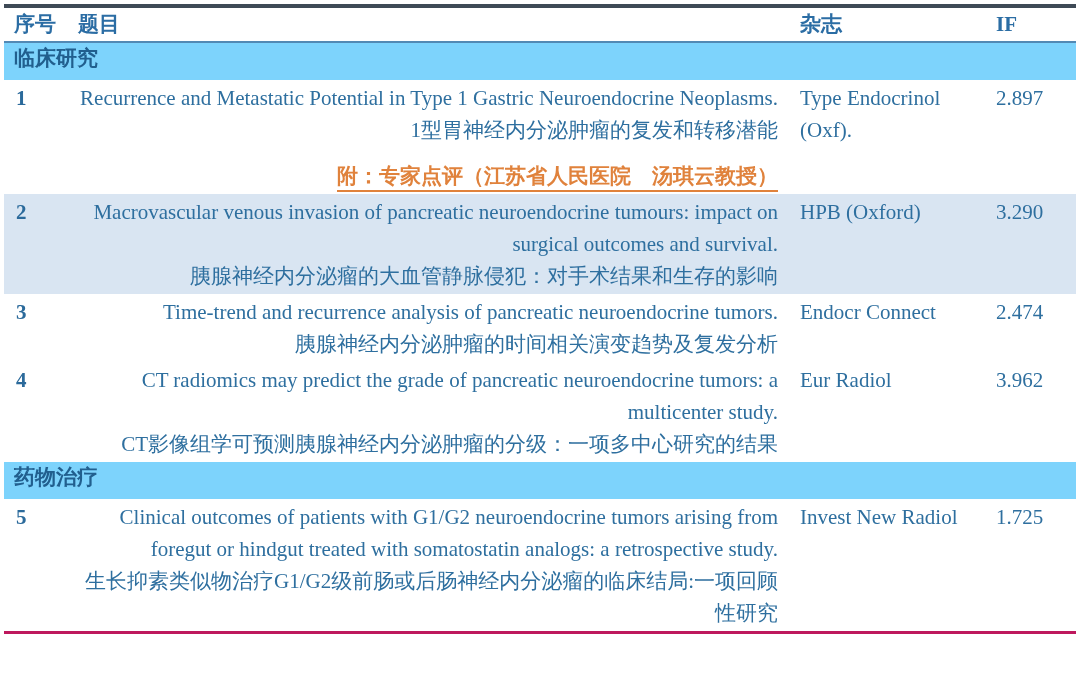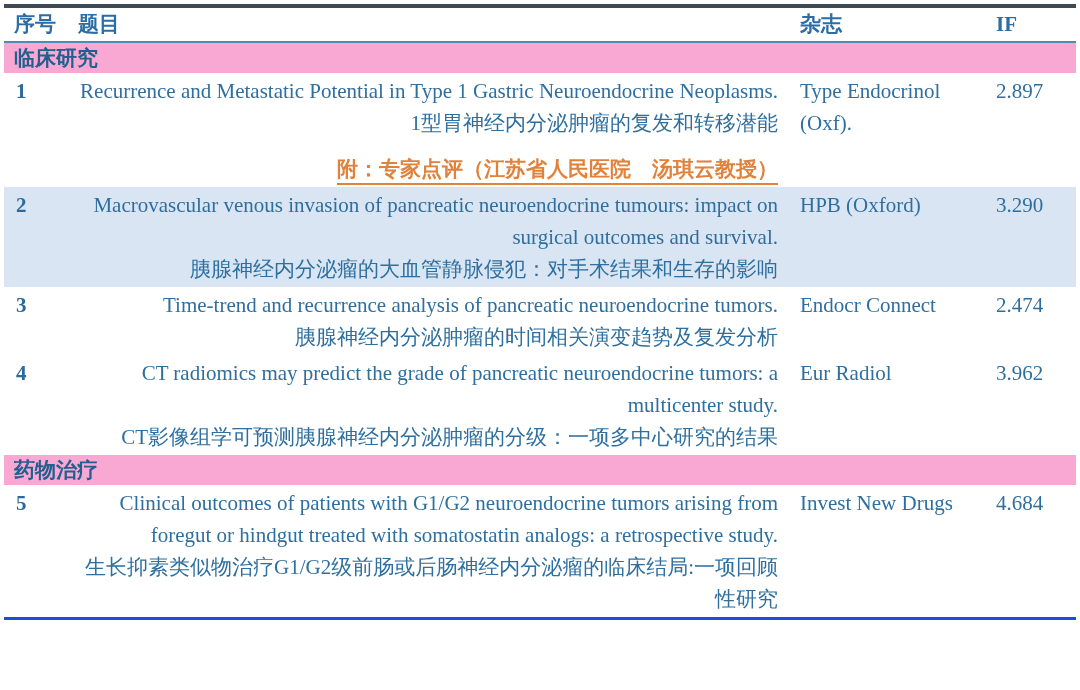--- a/index.html
+++ b/index.html
@@ -8,46 +8,46 @@
     background: #ffffff;
     font-family: "Liberation Serif", "DejaVu Serif", serif;
     overflow: hidden;
   }
   .pub-table {
     width: 1072px;
     margin: 4px 4px 0 4px;
     border-collapse: collapse;
     table-layout: fixed;
     border-top: 4px solid #3e4a56;
-    border-bottom: 3px solid #1d4ed8;
+    border-bottom: 3px solid #be185d;
   }
   col.c-num     { width: 74px; }
   col.c-title   { width: 722px; }
   col.c-journal { width: 196px; }
   col.c-if      { width: 80px; }
 
   thead th {
     text-align: left;
     font-size: 21px;
     font-weight: bold;
     color: #2b6da4;
     padding: 4px 0 5px 0;
     border-bottom: 2px solid #5289b4;
     line-height: 24px;
     vertical-align: middle;
   }
   thead th.h-num { padding-left: 10px; }
 
   tr.section-row td {
-    background: #f9a8d4;
+    background: #7dd3fc;
     color: #215f8e;
     font-weight: bold;
     font-size: 21px;
     line-height: 25px;
-    padding: 3px 0 2px 10px;
+    padding: 3px 0 9px 10px;
   }
   tbody td {
     vertical-align: top;
     font-size: 21px;
     line-height: 32px;
     color: #2e6f9f;
     padding-top: 2px;
     padding-bottom: 2px;
   }
   tr.paper-row td.num {
@@ -142,18 +142,18 @@
     <tr class="section-row">
       <td colspan="4">药物治疗</td>
     </tr>
 
     <tr class="paper-row">
       <td class="num">5</td>
       <td class="title">
         <div class="title-en">Clinical outcomes of patients with G1/G2 neuroendocrine tumors arising from foregut or hindgut treated with somatostatin analogs: a retrospective study.</div>
         <div class="title-zh">生长抑素类似物治疗G1/G2级前肠或后肠神经内分泌瘤的临床结局:一项回顾性研究</div>
       </td>
-      <td class="journal">Invest New Drugs</td>
-      <td class="if">4.684</td>
+      <td class="journal">Invest New Radiol</td>
+      <td class="if">1.725</td>
     </tr>
 
   </tbody>
 </table>
 
 </body></html>

